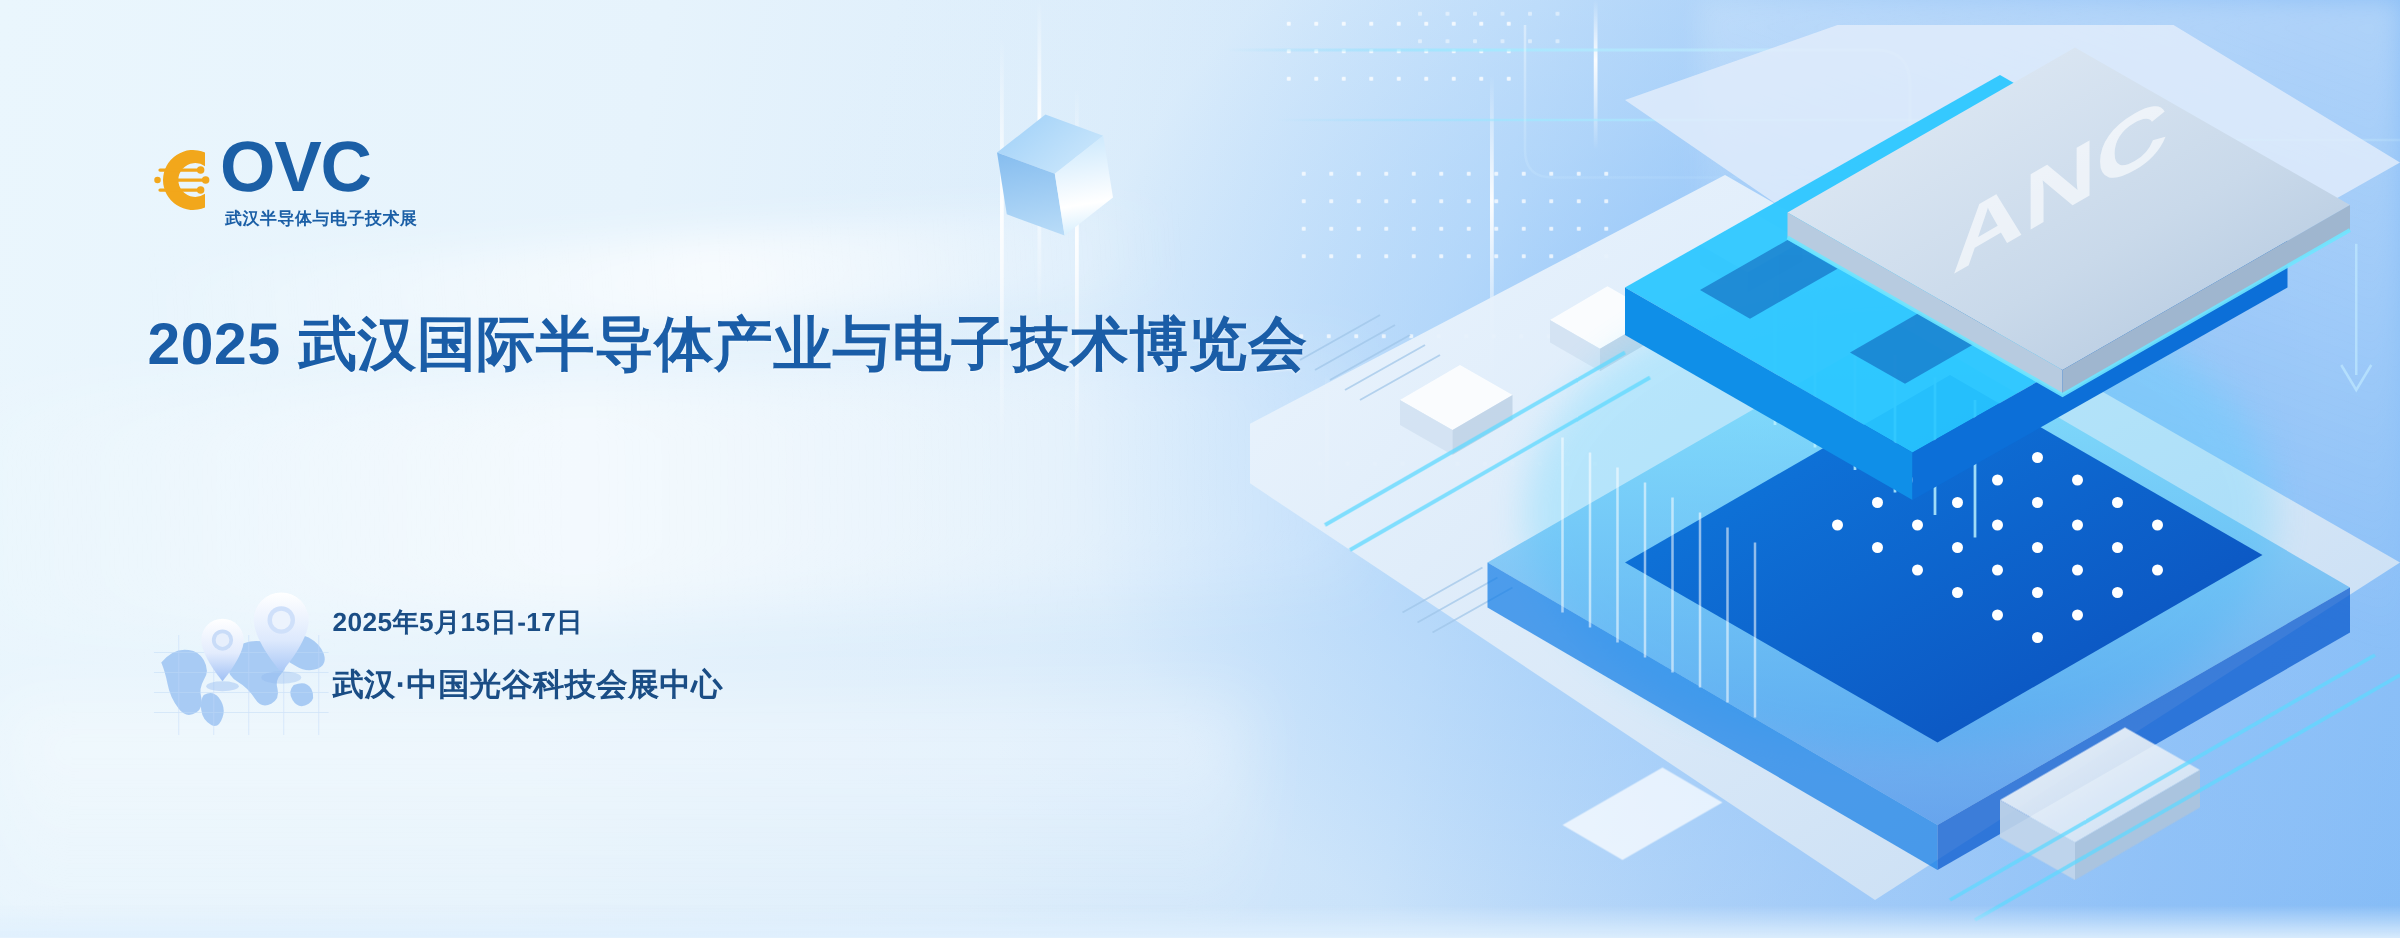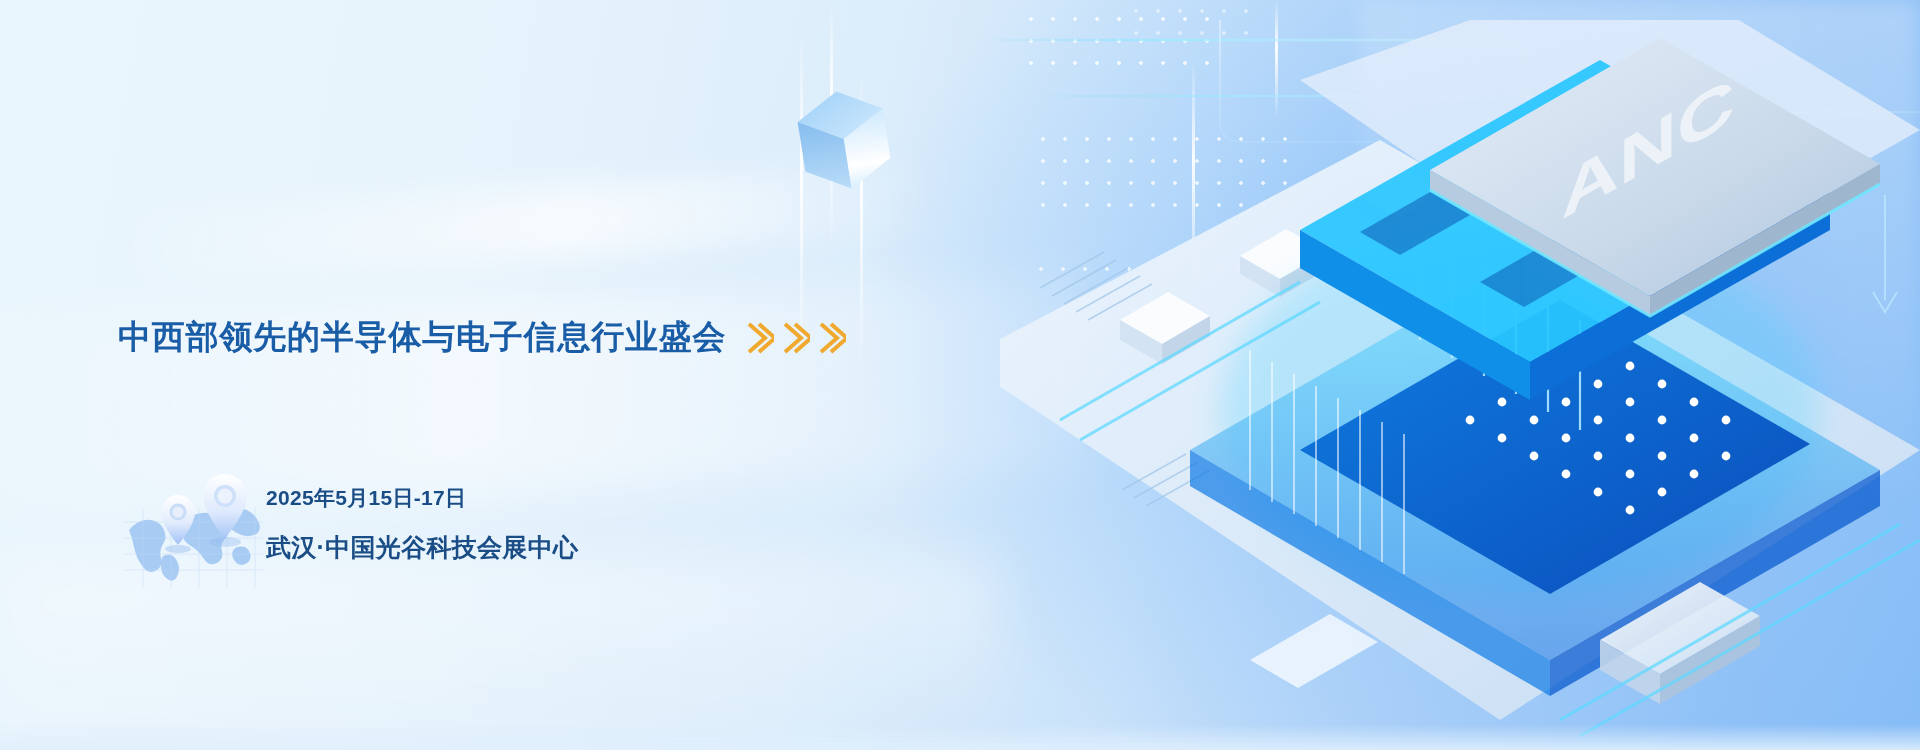--- a/index.html
+++ b/index.html
@@ -354,39 +354,45 @@
       <path d="M80 420 L320 282"></path>
       <path d="M560 700 L900 504"></path>
       <path d="M580 716 L920 520"></path>
     </g>
   </svg>
 
   <div class="bottom-fade"></div>
 
   <div class="content">
 
-
-
-    <div class="subtitle-row">
-      <span class="subtitle">中西部领先的半导体与电子信息行业盛会</span>
-      <span class="chevrons">
-        <svg width="28" height="34" viewBox="0 0 28 34">
-          <path d="M3 3 L19 17 L3 31" stroke="#F0A92E" stroke-width="4" fill="none" stroke-linejoin="miter"></path>
-          <path d="M13 3 L29 17 L13 31" stroke="#F0A92E" stroke-width="4" fill="none" stroke-linejoin="miter"></path>
-        </svg>
-        <svg width="28" height="34" viewBox="0 0 28 34">
-          <path d="M3 3 L19 17 L3 31" stroke="#F0A92E" stroke-width="4" fill="none" stroke-linejoin="miter"></path>
-          <path d="M13 3 L29 17 L13 31" stroke="#F0A92E" stroke-width="4" fill="none" stroke-linejoin="miter"></path>
-        </svg>
-        <svg width="28" height="34" viewBox="0 0 28 34">
-          <path d="M3 3 L19 17 L3 31" stroke="#F0A92E" stroke-width="4" fill="none" stroke-linejoin="miter"></path>
-          <path d="M13 3 L29 17 L13 31" stroke="#F0A92E" stroke-width="4" fill="none" stroke-linejoin="miter"></path>
-        </svg>
-      </span>
+    <div class="logo-row">
+      <svg class="logo-mark" viewBox="0 0 56 56">
+        <path d="M46 6 A24 24 0 1 0 46 50 L46 39 A13.5 13.5 0 1 1 46 17 Z" fill="#F2A71B"></path>
+        <g stroke="#F2A71B" stroke-width="2.6" fill="none" stroke-linecap="round">
+          <path d="M10 20 L40 20"></path>
+          <path d="M14 28 L44 28"></path>
+          <path d="M10 36 L40 36"></path>
+        </g>
+        <g fill="#F2A71B">
+          <circle cx="42.5" cy="20" r="3"></circle>
+          <circle cx="46.5" cy="28" r="3"></circle>
+          <circle cx="42.5" cy="36" r="3"></circle>
+          <circle cx="8" cy="28" r="2.6"></circle>
+        </g>
+      </svg>
+      <div class="logo-text">
+        <div class="logo-ovc">OVC</div>
+        <div class="logo-sub">武汉半导体与电子技术展</div>
+      </div>
     </div>
+
+    <div class="title">
+      <span class="yr">2025</span><span>武汉国际半导体产业与电子技术博览会</span>
+    </div>
+
 
     <div class="info">
       <svg class="globe" viewBox="0 0 140 120">
         <defs>
           <linearGradient id="pinG" x1="0" y1="0" x2="0" y2="1">
             <stop offset="0%" stop-color="#ffffff"></stop>
             <stop offset="55%" stop-color="#e3ecfd"></stop>
             <stop offset="100%" stop-color="#9fc0f5"></stop>
           </linearGradient>
           <linearGradient id="pinG2" x1="0" y1="0" x2="0" y2="1">

